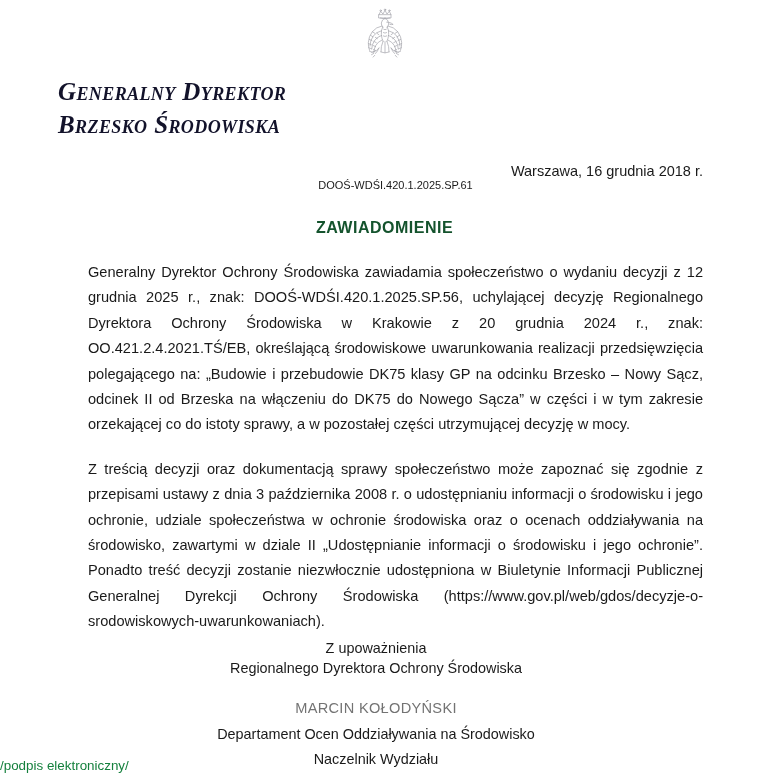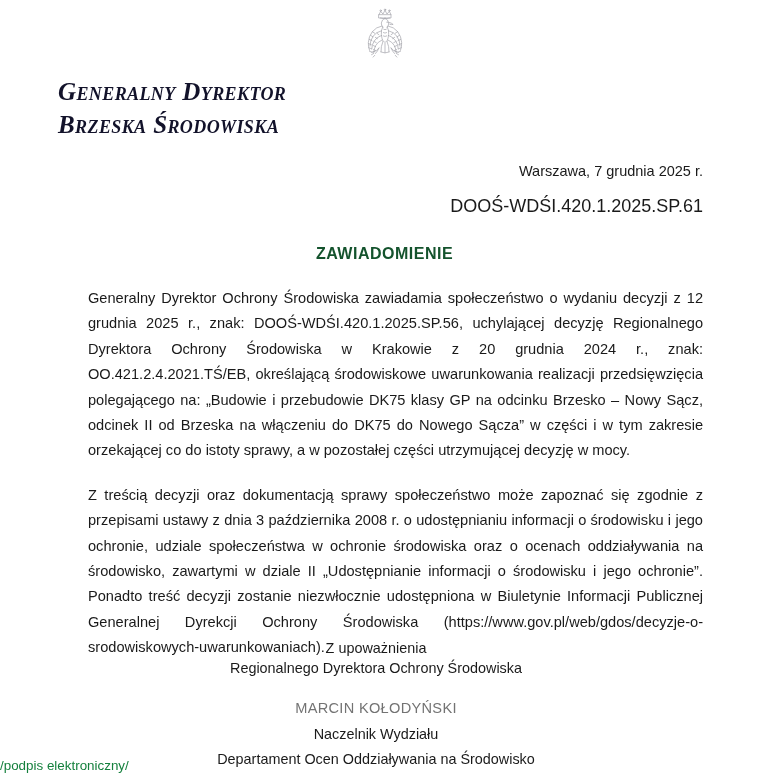--- a/index.html
+++ b/index.html
@@ -62,23 +62,22 @@
   .meta {
     margin-top: 22px;
     padding: 0 66px 0 88px;
   }
   .place-date {
     text-align: right;
     font-size: 14.5px;
     color: #1a1a1a;
   }
   .ref-number {
-    margin-top: 17px;
-    text-align: right;
-    font-size: 18px;
+    text-align: center;
+    font-size: 11px;
     color: #1a1a1a;
   }
 
   
   .doc-title {
     margin-top: 28px;
     text-align: center;
     font-size: 16px;
     font-weight: bold;
     letter-spacing: 0.5px;
@@ -192,39 +191,39 @@
           <path d="M59 66 q3.5 4.5 8.5 6.2 M59 66 q2 5 5.4 8.4"></path>
           <path d="M66.4 71.2 l3.6 1.2 M67 74.2 l3.2 1.8 M65.4 77 l2.4 2.6"></path>
 
           <path d="M48 38 q2 1.4 4 0 M47.6 43 q2.4 1.6 4.8 0 M47.4 48 q2.6 1.6 5.2 0"></path>
         </g>
       </svg>
     </div>
 
     <div class="org-title">
       <span class="org-title-line">Generalny Dyrektor</span>
-      <span class="org-title-line">Brzeska Środowiska</span>
+      <span class="org-title-line">Brzesko Środowiska</span>
     </div>
   </div>
 
   <div class="meta">
-    <div class="place-date">Warszawa, 7 grudnia 2025 r.</div>
+    <div class="place-date">Warszawa, 16 grudnia 2018 r.</div>
     <div class="ref-number">DOOŚ-WDŚI.420.1.2025.SP.61</div>
   </div>
 
   <div class="doc-title">ZAWIADOMIENIE</div>
 
   <div class="content">
     <p class="para">Generalny Dyrektor Ochrony Środowiska zawiadamia społeczeństwo o wydaniu decyzji z 12 grudnia 2025 r., znak: DOOŚ-WDŚI.420.1.2025.SP.56, uchylającej decyzję Regionalnego Dyrektora Ochrony Środowiska w Krakowie z 20 grudnia 2024 r., znak: OO.421.2.4.2021.TŚ/EB, określającą środowiskowe uwarunkowania realizacji przedsięwzięcia polegającego na: „Budowie i przebudowie DK75 klasy GP na odcinku Brzesko – Nowy Sącz, odcinek II od Brzeska na włączeniu do DK75 do Nowego Sącza” w części i w tym zakresie orzekającej co do istoty sprawy, a w pozostałej części utrzymującej decyzję w mocy.</p>
     <p class="para">Z treścią decyzji oraz dokumentacją sprawy społeczeństwo może zapoznać się zgodnie z przepisami ustawy z dnia 3 października 2008 r. o udostępnianiu informacji o środowisku i jego ochronie, udziale społeczeństwa w ochronie środowiska oraz o ocenach oddziaływania na środowisko, zawartymi w dziale II „Udostępnianie informacji o środowisku i jego ochronie”. Ponadto treść decyzji zostanie niezwłocznie udostępniona w Biuletynie Informacji Publicznej Generalnej Dyrekcji Ochrony Środowiska (https://www.gov.pl/web/gdos/decyzje-o-srodowiskowych-uwarunkowaniach).</p>
   </div>
 
   <div class="signature">
     <span class="sig-line">Z upoważnienia</span>
     <span class="sig-line">Regionalnego Dyrektora Ochrony Środowiska</span>
     <span class="sig-name">MARCIN KOŁODYŃSKI</span>
+    <span class="sig-role">Departament Ocen Oddziaływania na Środowisko</span>
     <span class="sig-role">Naczelnik Wydziału</span>
-    <span class="sig-role">Departament Ocen Oddziaływania na Środowisko</span>
   </div>
 
   <div class="esignature">/podpis elektroniczny/</div>
 
 </div>
 
 </body></html>

